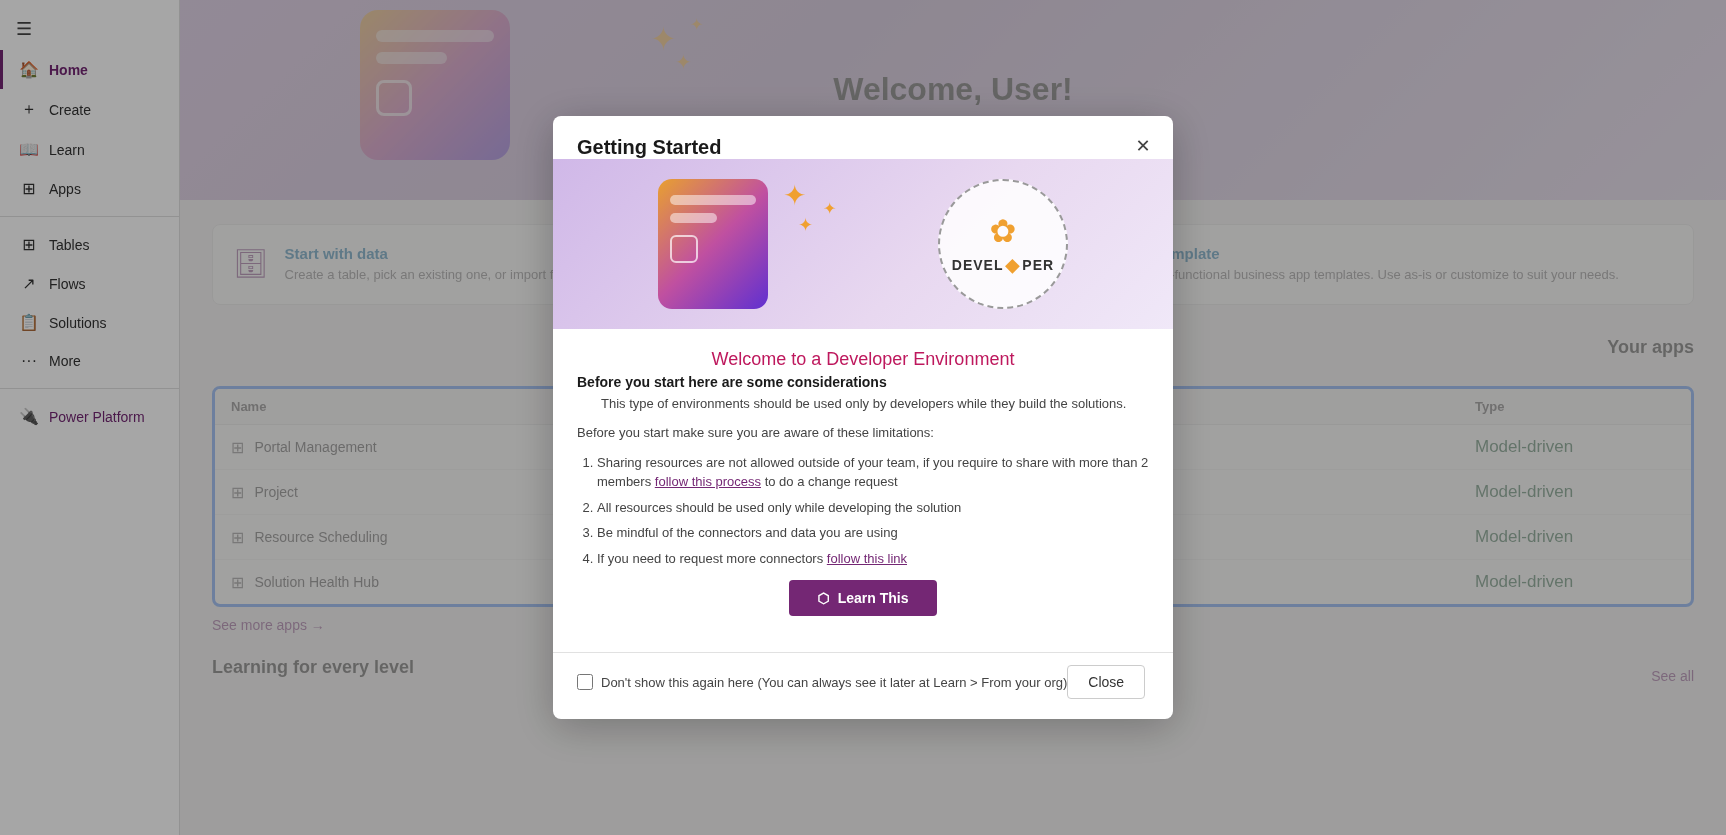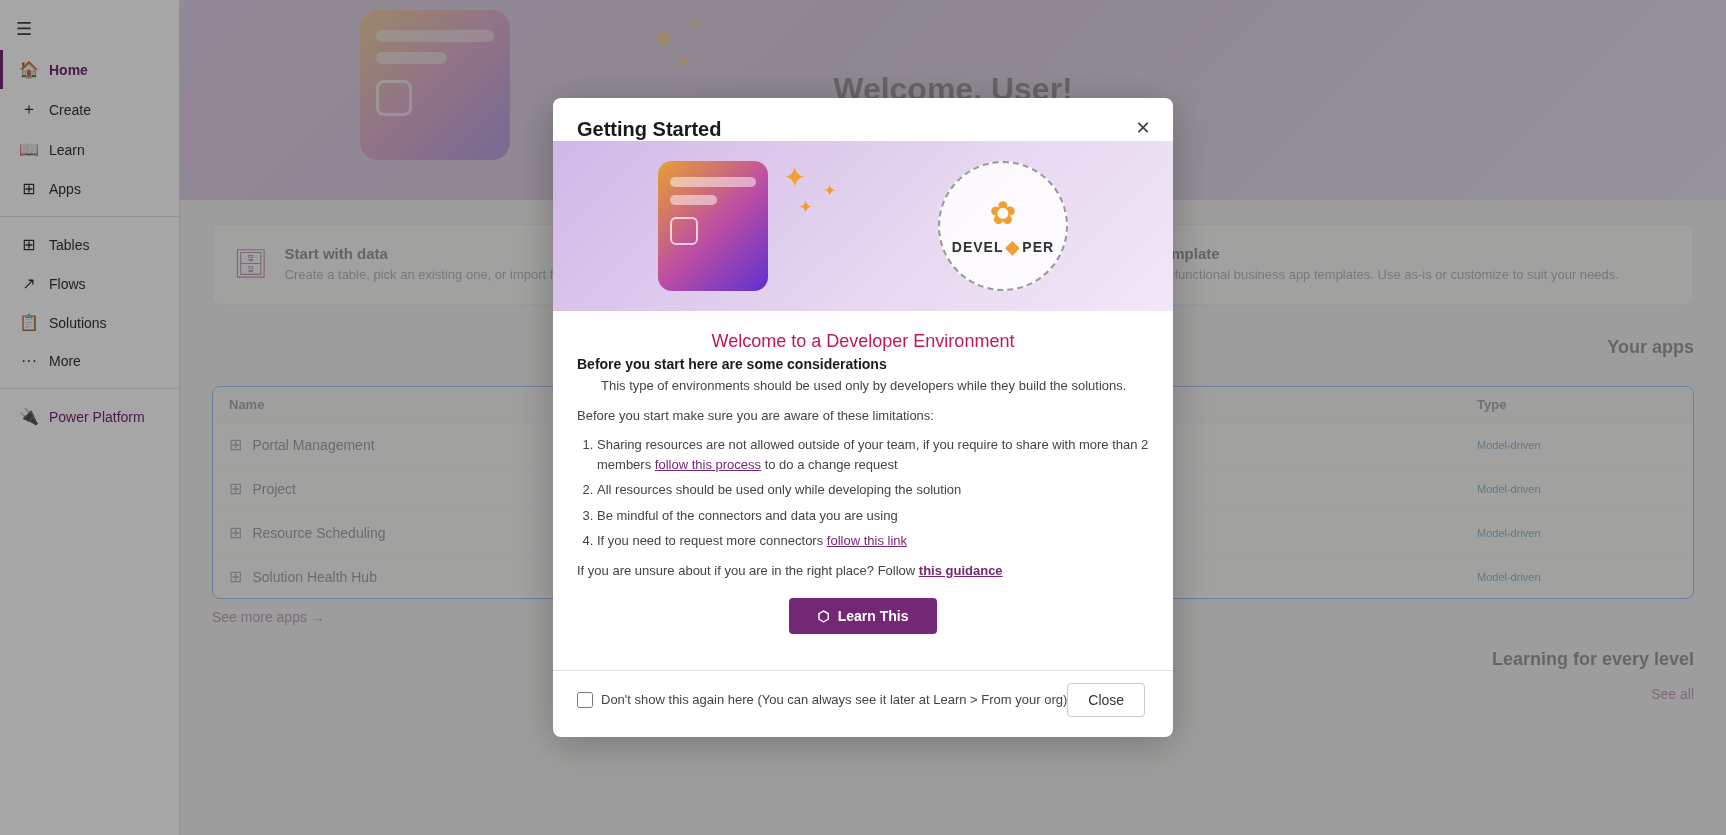--- a/index.html
+++ b/index.html
@@ -107,27 +107,27 @@
       border: 1px solid #e1e1e1;
       border-radius: 8px;
       padding: 20px;
       display: flex;
       align-items: flex-start;
       gap: 16px;
       flex: 1;
       cursor: pointer;
     }
     .create-card-icon { font-size: 28px; color: #742774; margin-top: 2px; }
-    .create-card h3 { font-size: 15px; font-weight: 600; color: #0f172a; }
+    .create-card h3 { font-size: 15px; font-weight: 600; color: #0369a1; }
     .create-card p { font-size: 13px; color: #666; margin-top: 4px; line-height: 1.4; }
 
     
     .apps-section { margin-bottom: 24px; }
     .apps-header { display: flex; justify-content: flex-end; align-items: center; margin-bottom: 12px; }
-    .apps-table { background: #fff; border: 1px solid #3b82f6; border-radius: 8px; overflow: hidden; }
+    .apps-table { background: #fff; border: 3px solid #3b82f6; border-radius: 8px; overflow: hidden; }
     .apps-table-header {
       display: grid;
       grid-template-columns: 1fr 200px;
       padding: 10px 16px;
       background: #faf9f8;
       border-bottom: 1px solid #e1e1e1;
       font-size: 13px;
       font-weight: 600;
       color: #444;
     }
@@ -135,26 +135,26 @@
       display: grid;
       grid-template-columns: 1fr 200px;
       padding: 12px 16px;
       border-bottom: 1px solid #f0f0f0;
       align-items: center;
       cursor: pointer;
     }
     .apps-table-row:last-child { border-bottom: none; }
     .app-name { display: flex; align-items: center; gap: 10px; font-size: 14px; color: #333; }
     .app-icon { font-size: 16px; color: #666; }
-    .app-type { font-size: 11px; color: #0369a1; }
+    .app-type { font-size: 17px; color: #14532d; }
     .see-more { color: #742774; font-size: 14px; cursor: pointer; text-decoration: none; display: flex; align-items: center; gap: 4px; }
 
     
     .learning-section {}
-    .learning-header { display: flex; justify-content: space-between; align-items: flex-end; margin-bottom: 12px; flex-direction: column; }
+    .learning-header { display: flex; justify-content: space-between; align-items: center; margin-bottom: 12px; }
     .see-all { color: #742774; font-size: 14px; cursor: pointer; }
 
     
     .overlay {
       position: fixed;
       top: 0; left: 0; right: 0; bottom: 0;
       background: rgba(0,0,0,0.35);
       z-index: 100;
       display: flex;
       align-items: center;
@@ -477,24 +477,20 @@
           to do a change request
         </li>
         <li>All resources should be used only while developing the solution</li>
         <li>Be mindful of the connectors and data you are using</li>
         <li>
           If you need to request more connectors
           <a class="modal-link">follow this link</a>
         </li>
       </ol>
 
-      <div class="modal-guidance">
-        <span>If you are unsure about if you are in the right place? Follow </span>
-        <a class="modal-link"><strong>this guidance</strong></a>
-      </div>
 
       <div class="modal-actions">
         <button class="btn-learn-more">
           <span>⬡</span>
           <span>Learn This</span>
         </button>
       </div>
     </div>
 
     <div class="modal-footer">

